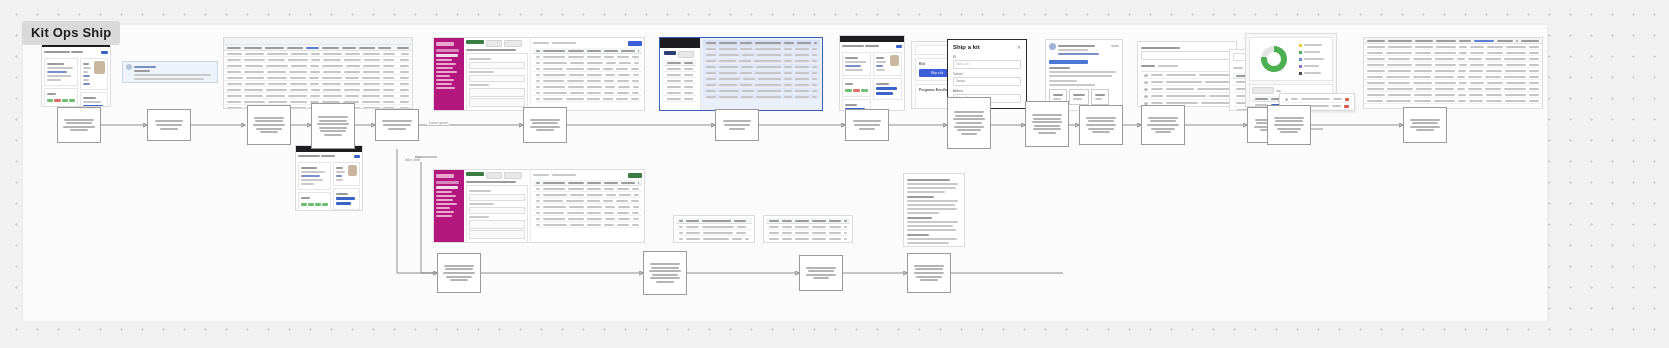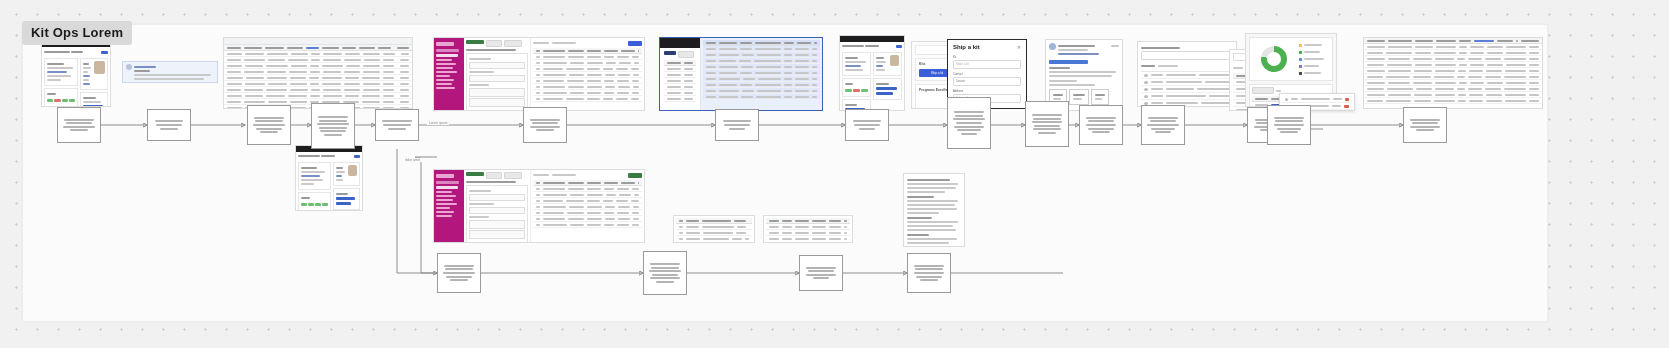--- a/index.html
+++ b/index.html
@@ -117,21 +117,21 @@
   .btn-dark{background:#2f2f35;height:4px;border-radius:1px;}
 
   .avatar{width:11px;height:13px;border-radius:2px;background:#cbb79f;}
   .circle-av{width:6px;height:6px;border-radius:50%;background:#b9c4d8;}
 </style>
 </head>
 <body>
 
 <div id="board">
 
-  <div id="frame-title">Kit Ops Lorem</div>
+  <div id="frame-title">Kit Ops Ship</div>
 
   <div id="frame">
 
     <svg id="wires">
       <defs>
         <marker id="ah" markerWidth="5" markerHeight="5" refX="4" refY="2.1" orient="auto">
           <path d="M0,0 L4.4,2.1 L0,4.2 z" fill="#8d8d8d" stroke="none"></path>
         </marker>
       </defs>
 

